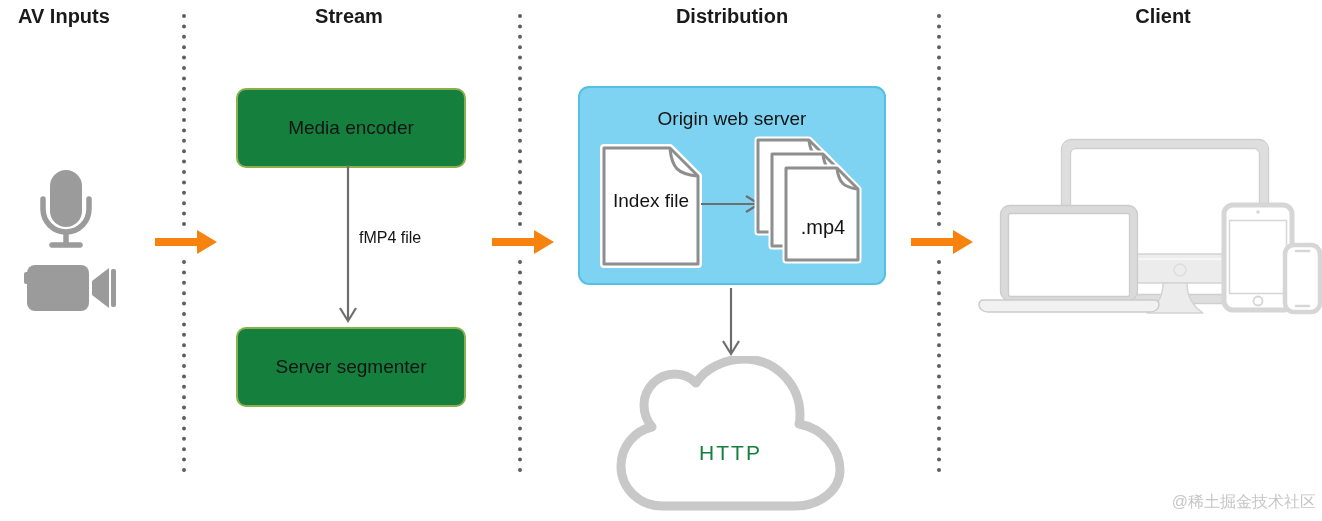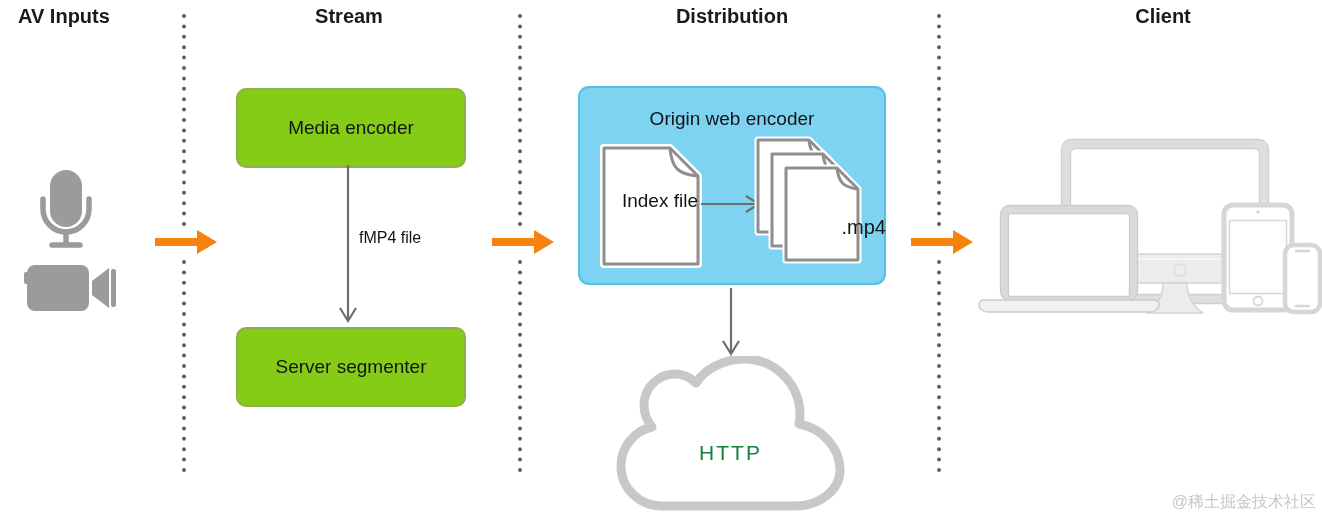--- a/index.html
+++ b/index.html
@@ -9,32 +9,32 @@
   }
   .abs{position:absolute;}
   .col-header{
     position:absolute;top:5px;font-size:20px;font-weight:700;color:#1a1a1a;
     text-align:center;white-space:nowrap;
   }
   .box{
     position:absolute;border-radius:10px;display:flex;align-items:center;justify-content:center;
     font-size:19px;color:#141414;text-align:center;
   }
-  .box.green{background:#84cc16;border:2px solid #8ab14a;}
+  .box.green{background:#15803d;border:2px solid #8ab14a;}
   .bluebox{
     position:absolute;left:578px;top:86px;width:308px;height:199px;
     background:#7dd3f1;border:2.5px solid #55c0e4;border-radius:11px;box-sizing:border-box;
   }
   .bluebox-title{
     position:absolute;left:578px;top:108px;width:308px;text-align:center;
     font-size:19px;color:#141414;
   }
   .flow-label{position:absolute;font-size:16px;color:#141414;white-space:nowrap;}
   .doc-label{
-    position:absolute;font-size:19px;line-height:25px;color:#141414;text-align:right;
+    position:absolute;font-size:19px;line-height:25px;color:#141414;text-align:center;
   }
   .cloud-label{
     position:absolute;left:612px;top:441px;width:237px;text-align:center;
     font-size:21px;letter-spacing:2px;color:#15803d;
   }
   .watermark{
     position:absolute;right:6px;bottom:8px;font-size:16px;color:#c6c6c6;white-space:nowrap;
   }
 </style>
 </head>
@@ -92,21 +92,21 @@
   <svg class="abs" style="left:338px;top:165px;" width="20" height="162" viewBox="0 0 20 162">
     <line x1="10" y1="0" x2="10" y2="155" stroke="#6e6e6e" stroke-width="2.2"></line>
     <polyline points="2,143 10,156 18,143" fill="none" stroke="#6e6e6e" stroke-width="2.2"></polyline>
   </svg>
   <div class="flow-label" style="left:359px;top:229px;">fMP4 file</div>
   <div class="box green" style="left:236px;top:327px;width:226px;height:76px;">
     <span>Server segmenter</span>
   </div>
 
   <div class="bluebox"></div>
-  <div class="bluebox-title">Origin web encoder</div>
+  <div class="bluebox-title">Origin web server</div>
 
   <svg class="abs" style="left:600px;top:144px;" width="102" height="124" viewBox="0 0 102 124">
     <path d="M 4,4 H 70 L 98,32 V 120 H 4 Z" fill="#ffffff" stroke="#ffffff" stroke-width="8" stroke-linejoin="round"></path>
     <path d="M 4,4 H 70 L 98,32 V 120 H 4 Z" fill="#ffffff" stroke="#8e8e8e" stroke-width="3" stroke-linejoin="round"></path>
     <path d="M 70,5 C 72,24 78,30 97,32" fill="none" stroke="#8e8e8e" stroke-width="3"></path>
   </svg>
   <div class="doc-label" style="left:604px;top:188px;width:94px;">Index file</div>
 
   <svg class="abs" style="left:701px;top:194px;" width="62" height="20" viewBox="0 0 62 20">
     <line x1="0" y1="10" x2="57" y2="10" stroke="#6e6e6e" stroke-width="2.2"></line>
@@ -123,21 +123,21 @@
       <path d="M 4,4 H 55 L 76,25 V 96 H 4 Z" fill="#ffffff" stroke="#ffffff" stroke-width="7" stroke-linejoin="round"></path>
       <path d="M 4,4 H 55 L 76,25 V 96 H 4 Z" fill="#ffffff" stroke="#8e8e8e" stroke-width="3" stroke-linejoin="round"></path>
       <path d="M 55,5 C 57,19 62,23 75,25" fill="none" stroke="#8e8e8e" stroke-width="3"></path>
     </g>
     <g transform="translate(28,28)">
       <path d="M 4,4 H 55 L 76,25 V 96 H 4 Z" fill="#ffffff" stroke="#ffffff" stroke-width="7" stroke-linejoin="round"></path>
       <path d="M 4,4 H 55 L 76,25 V 96 H 4 Z" fill="#ffffff" stroke="#8e8e8e" stroke-width="3" stroke-linejoin="round"></path>
       <path d="M 55,5 C 57,19 62,23 75,25" fill="none" stroke="#8e8e8e" stroke-width="3"></path>
     </g>
   </svg>
-  <div class="doc-label" style="left:786px;top:215px;width:74px;font-size:20px;margin-left:26px;">.mp4</div>
+  <div class="doc-label" style="left:786px;top:215px;width:74px;font-size:20px;">.mp4</div>
 
   <svg class="abs" style="left:721px;top:288px;" width="20" height="72" viewBox="0 0 20 72">
     <line x1="10" y1="0" x2="10" y2="65" stroke="#6e6e6e" stroke-width="2.2"></line>
     <polyline points="2,53 10,66 18,53" fill="none" stroke="#6e6e6e" stroke-width="2.2"></polyline>
   </svg>
 
   <svg class="abs" style="left:612px;top:356px;" width="237" height="158" viewBox="0 0 237 158">
     <path d="M 183,150 H 50 C 27,150 9,132 9,110 C 9,91 22,75 40,71 C 35,65 32,57 32,49 C 32,32 46,18 63,18 C 71,18 78,21 84,27 C 93,13 112,3 132,3 C 163,3 188,28 188,59 C 188,62 188,65 187,68 C 210,72 228,92 228,114 C 228,134 208,150 183,150 Z" fill="#ffffff" stroke="#c8c8c8" stroke-width="9" stroke-linejoin="round"></path>
   </svg>
   <div class="cloud-label">HTTP</div>

